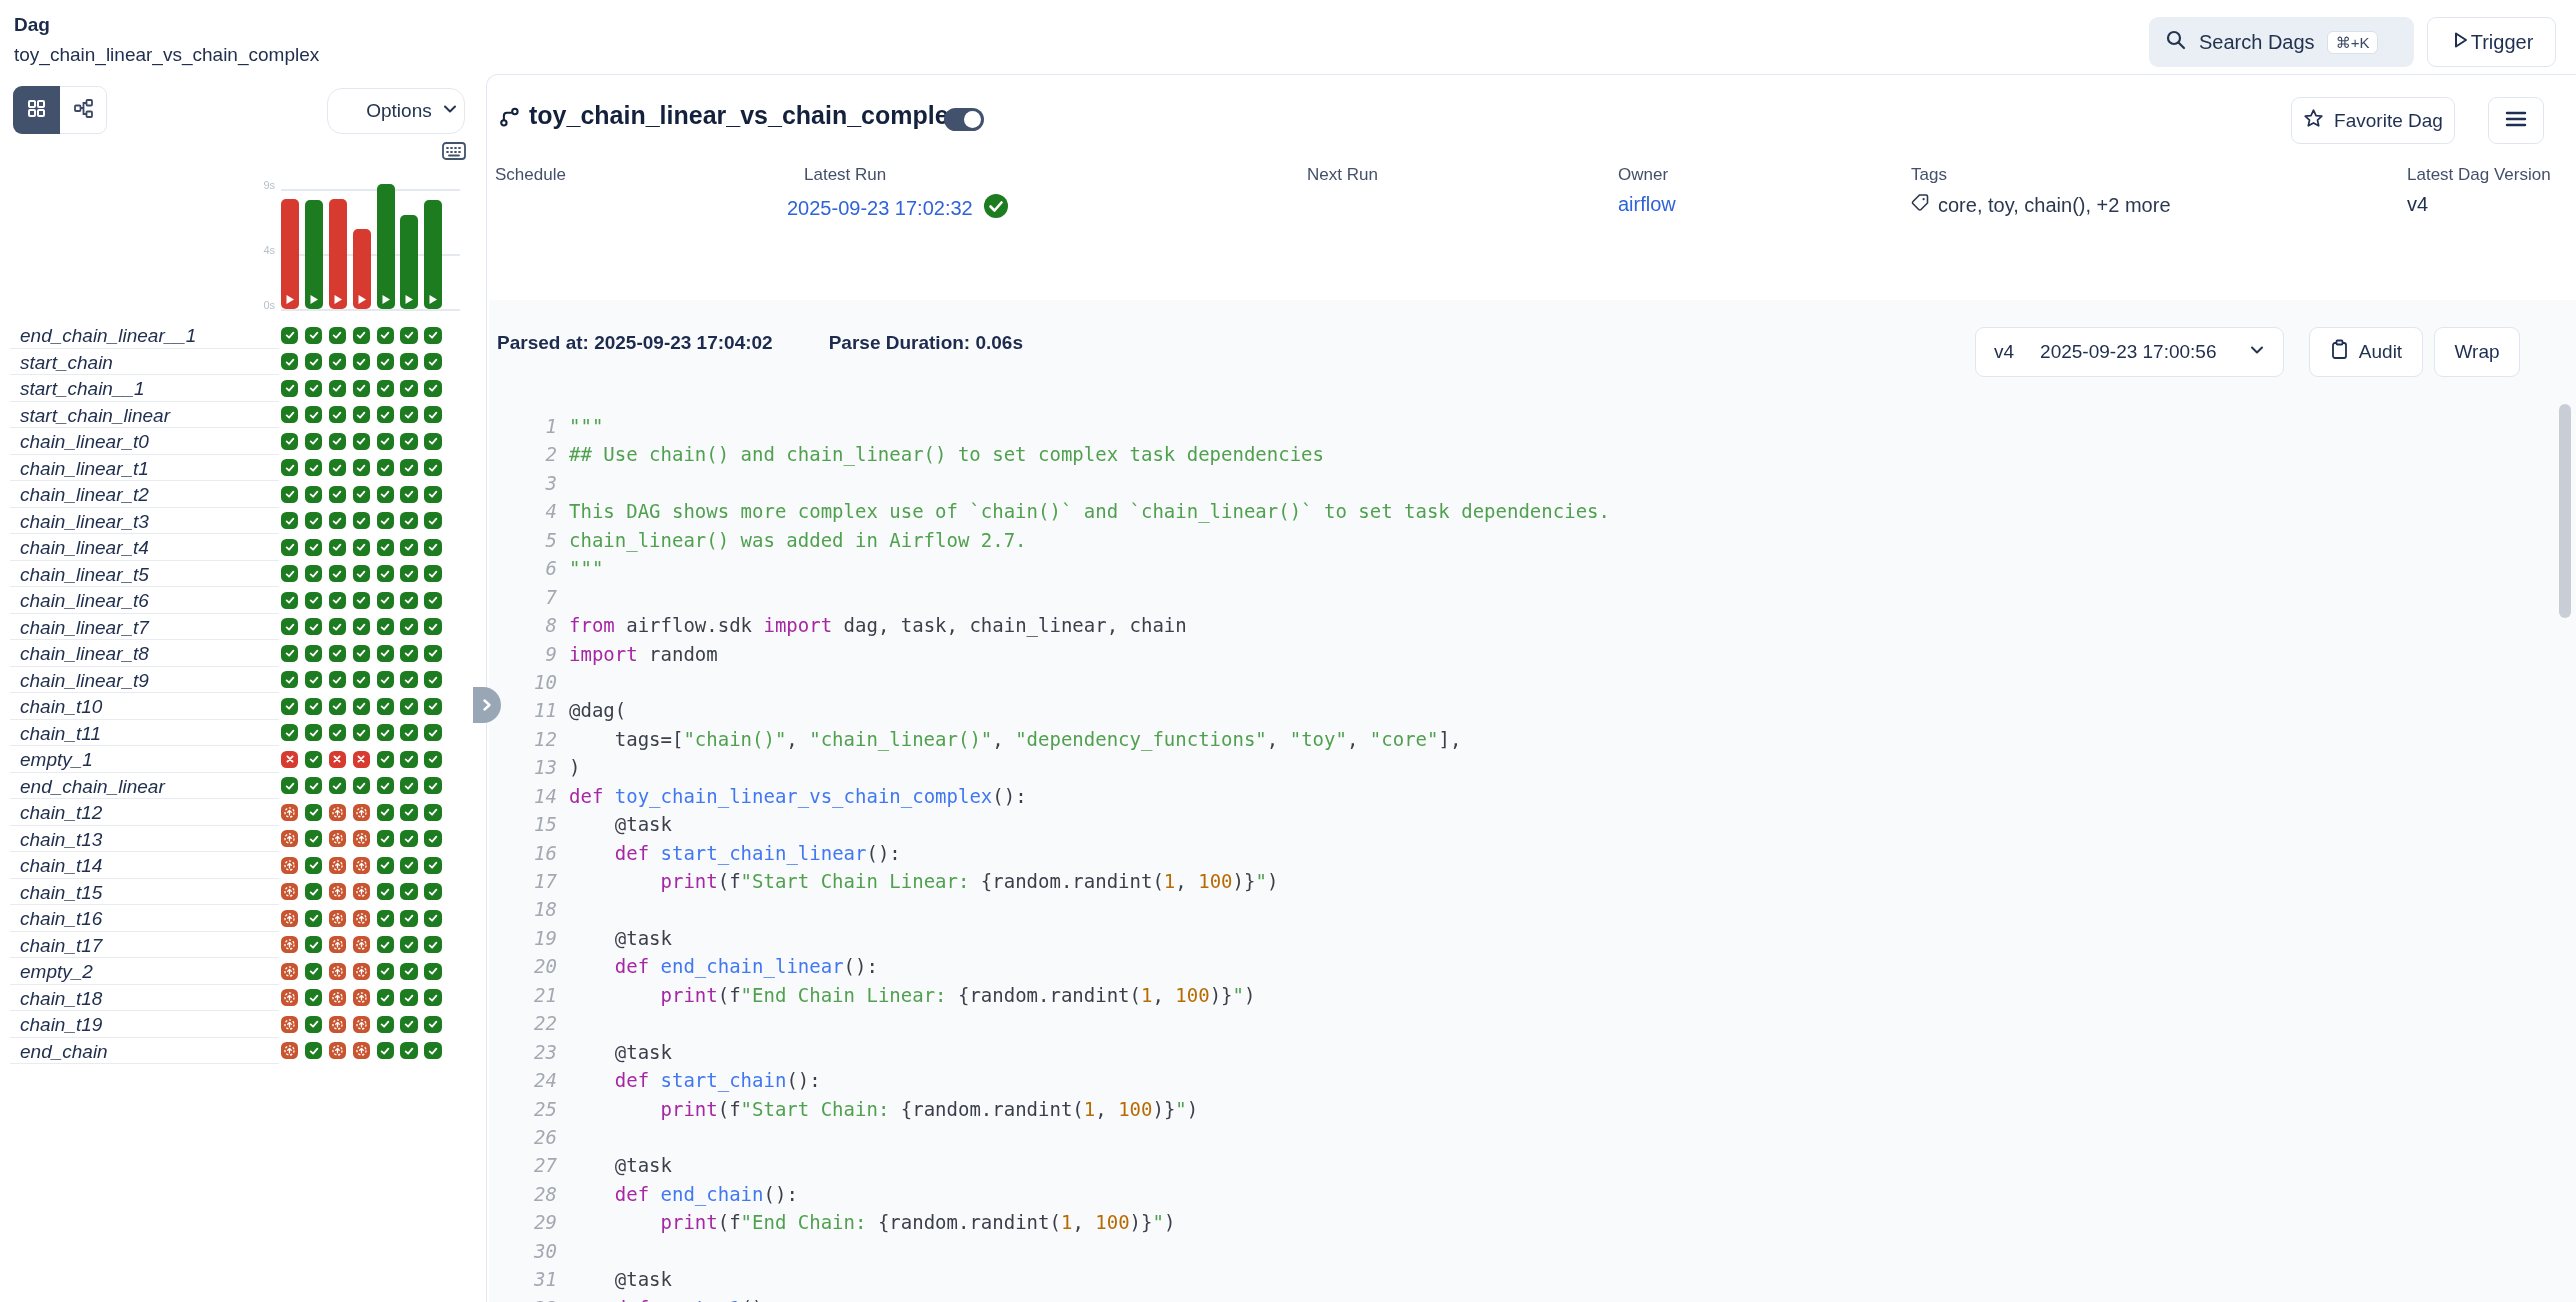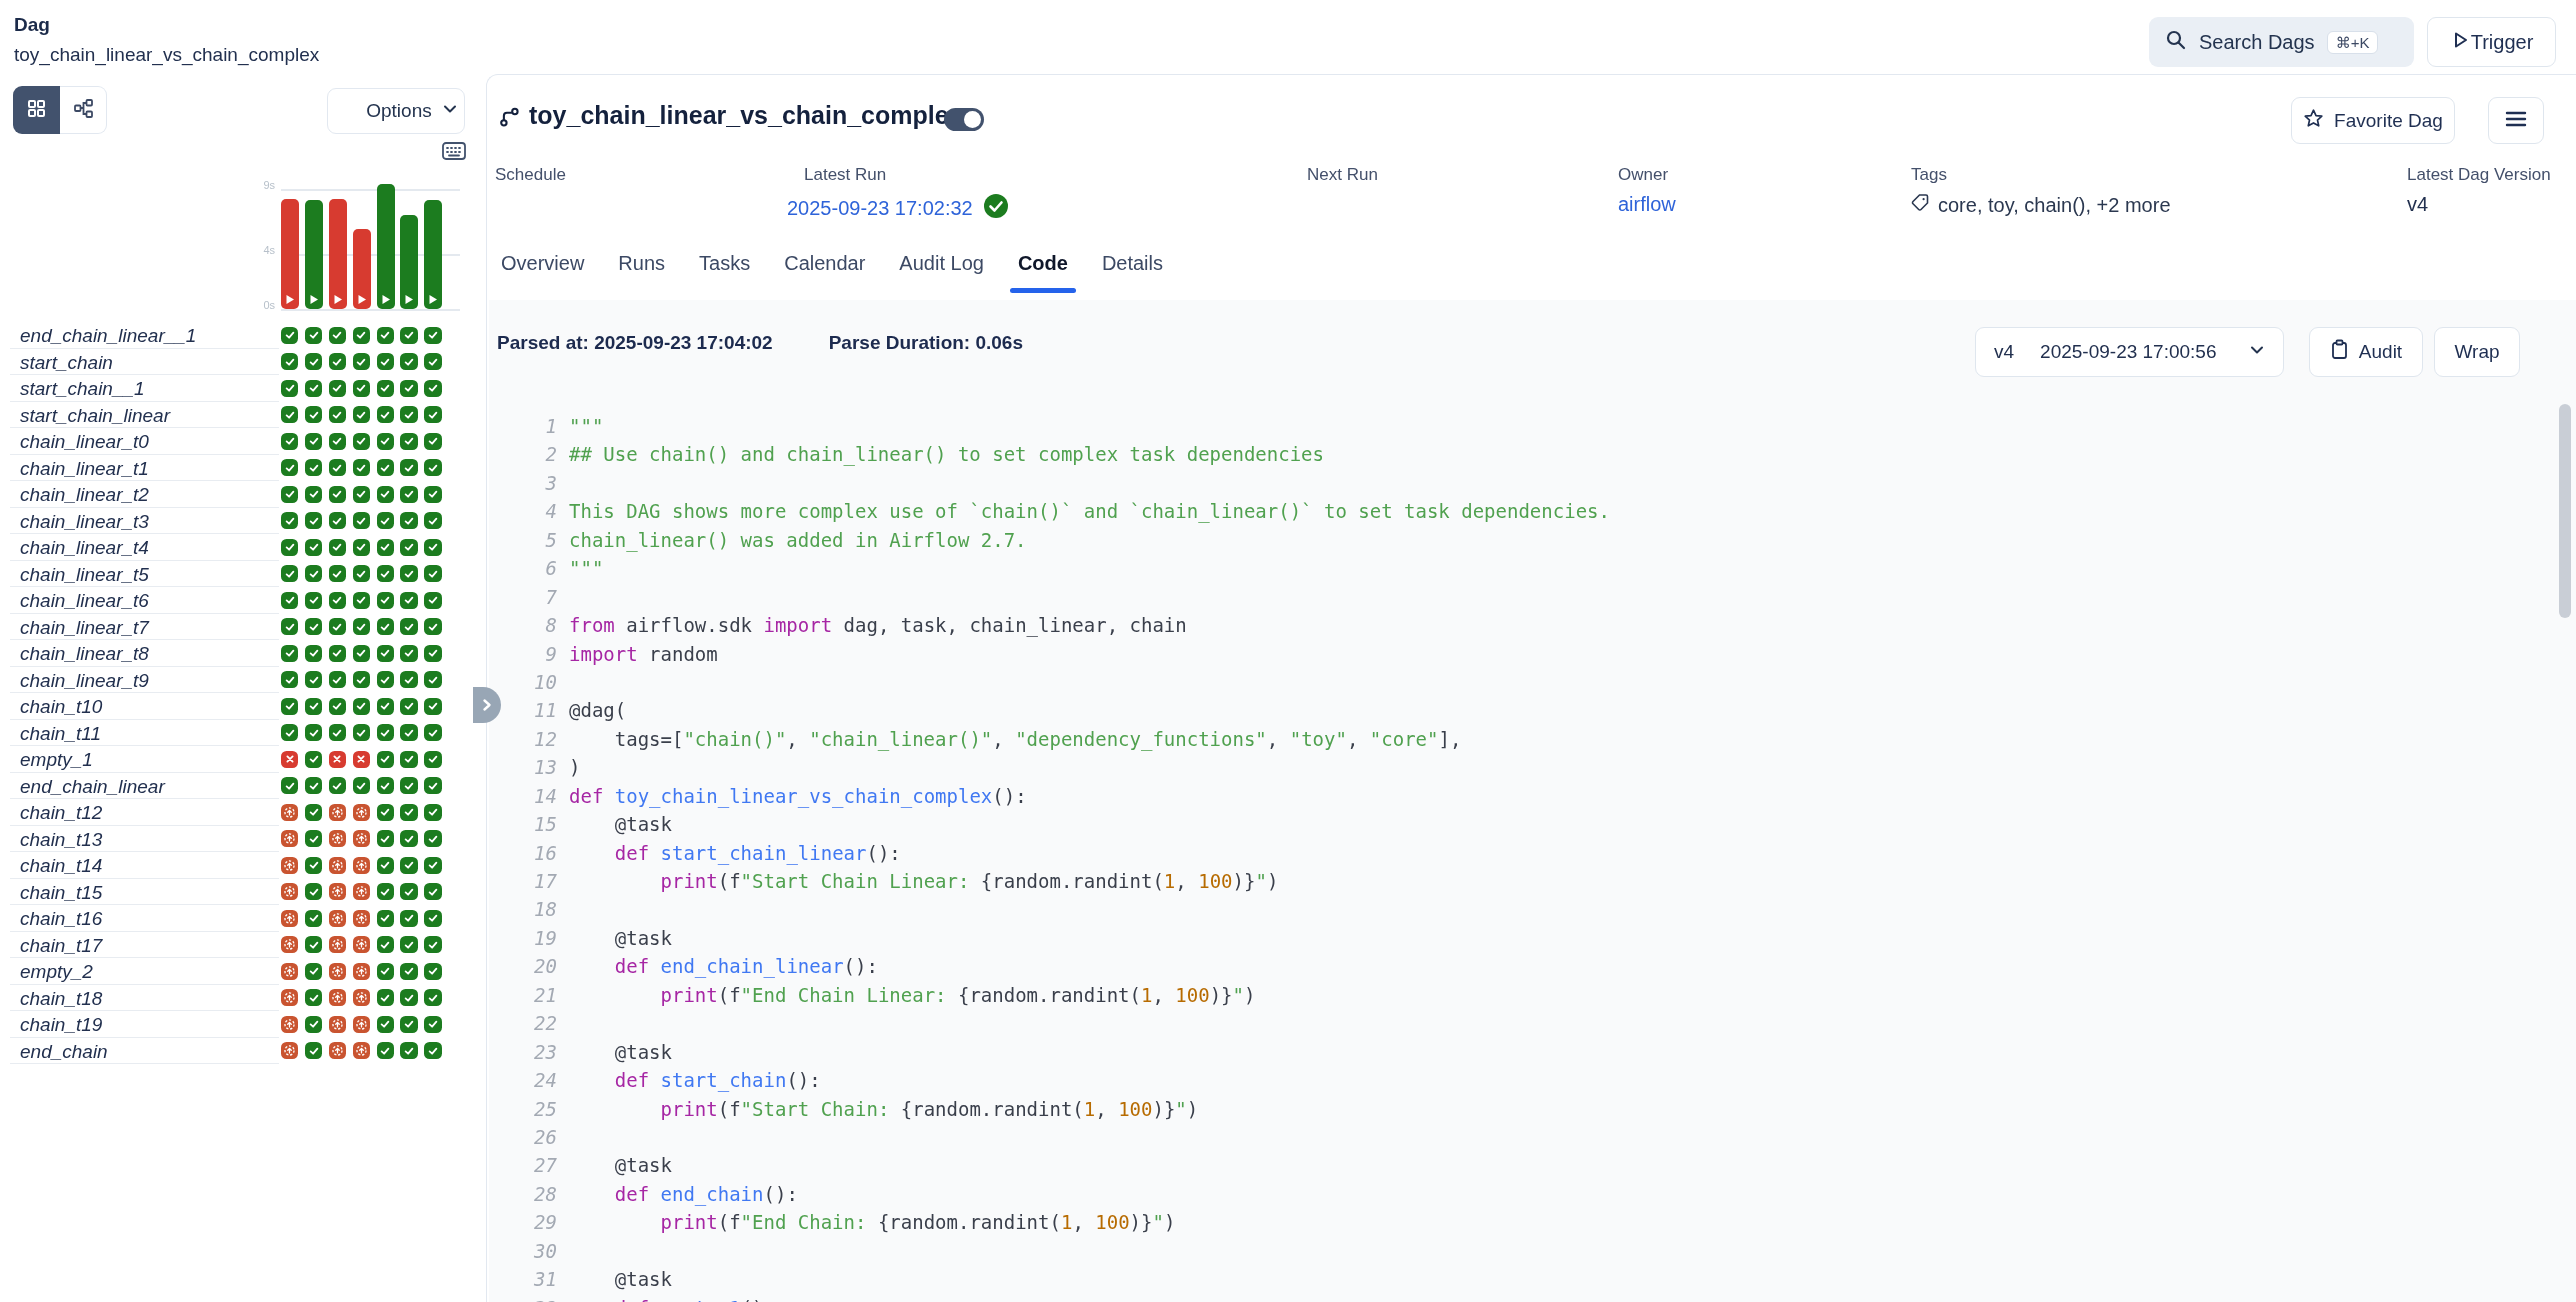--- a/index.html
+++ b/index.html
@@ -18,21 +18,21 @@
   .trigger-btn{left:2427px;top:17px;width:129px;height:50px;background:#fff;border:1.5px solid #dfe6ee;
       border-radius:9px;display:flex;align-items:center;justify-content:center;gap:1px;
       font-size:20px;font-weight:500;color:#1f2f52;box-sizing:border-box;cursor:pointer;}
 
   
   .seg{left:13px;top:86px;height:48px;display:flex;}
   .seg .sbtn{width:47px;height:48px;display:flex;align-items:center;justify-content:center;box-sizing:border-box;cursor:pointer;}
   .seg .on{background:#42526d;border-radius:9px 0 0 9px;}
   .seg .off{background:#fff;border:1.5px solid #e2e8f0;border-left:none;border-radius:0 9px 9px 0;}
   .options-btn{left:327px;top:88px;width:138px;height:46px;background:#fff;border:1.5px solid #e2e8f0;
-      border-radius:9px;display:flex;align-items:center;justify-content:center;gap:10px;
+      border-radius:15px;display:flex;align-items:center;justify-content:center;gap:10px;
       font-size:19px;font-weight:500;color:#24344f;box-sizing:border-box;cursor:pointer;padding-left:32px;}
   .kbd-icon{left:442px;top:141px;width:24px;height:20px;}
 
   
   .gridline{height:1.5px;background:#e4e9ef;left:281px;width:179px;}
   .tick{width:30px;text-align:right;font-size:11px;color:#b7c0ca;}
   .bar{position:absolute;width:18px;border-radius:5px;display:flex;align-items:flex-end;justify-content:center;cursor:pointer;}
   .bar svg{margin-bottom:4px;}
   .bar.success{background:#1c7c1f;}
   .bar.failed{background:#d73b30;}
@@ -1451,29 +1451,20 @@
         <svg width="19" height="19" viewBox="0 0 19 19">
             <path d="M2 8.5 L8.5 2 H15 a1.5 1.5 0 0 1 1.5 1.5 V10 L10 16.5 a1.6 1.6 0 0 1 -2.3 0 L2 10.8 a1.6 1.6 0 0 1 0 -2.3 Z" fill="none" stroke="#2b3850" stroke-width="1.6"></path>
             <circle cx="12.6" cy="6.2" r="1.1" fill="#2b3850"></circle>
           </svg>
       </span>
       <span>core, toy, chain(), +2 more</span>
     </div>
     <div class="abs fld-label" style="left:1920px;">Latest Dag Version</div>
     <div class="abs fld-value" style="left:1920px;">v4</div>
 
-    <div id="tabs" class="abs">
-        <div class="tab">Overview</div>
-        <div class="tab">Runs</div>
-        <div class="tab">Tasks</div>
-        <div class="tab">Calendar</div>
-        <div class="tab">Audit Log</div>
-        <div class="tab active">Code</div>
-        <div class="tab">Details</div>
-      </div>
 
     <div class="abs content-bg"></div>
 
     <div class="abs parse-row">
       <span><span>Parsed at:</span>&nbsp;<span>2025-09-23 17:04:02</span></span>
       <span><span>Parse Duration:</span>&nbsp;<span>0.06s</span></span>
     </div>
 
     <div class="abs ver-select">
       <span>v4</span>

